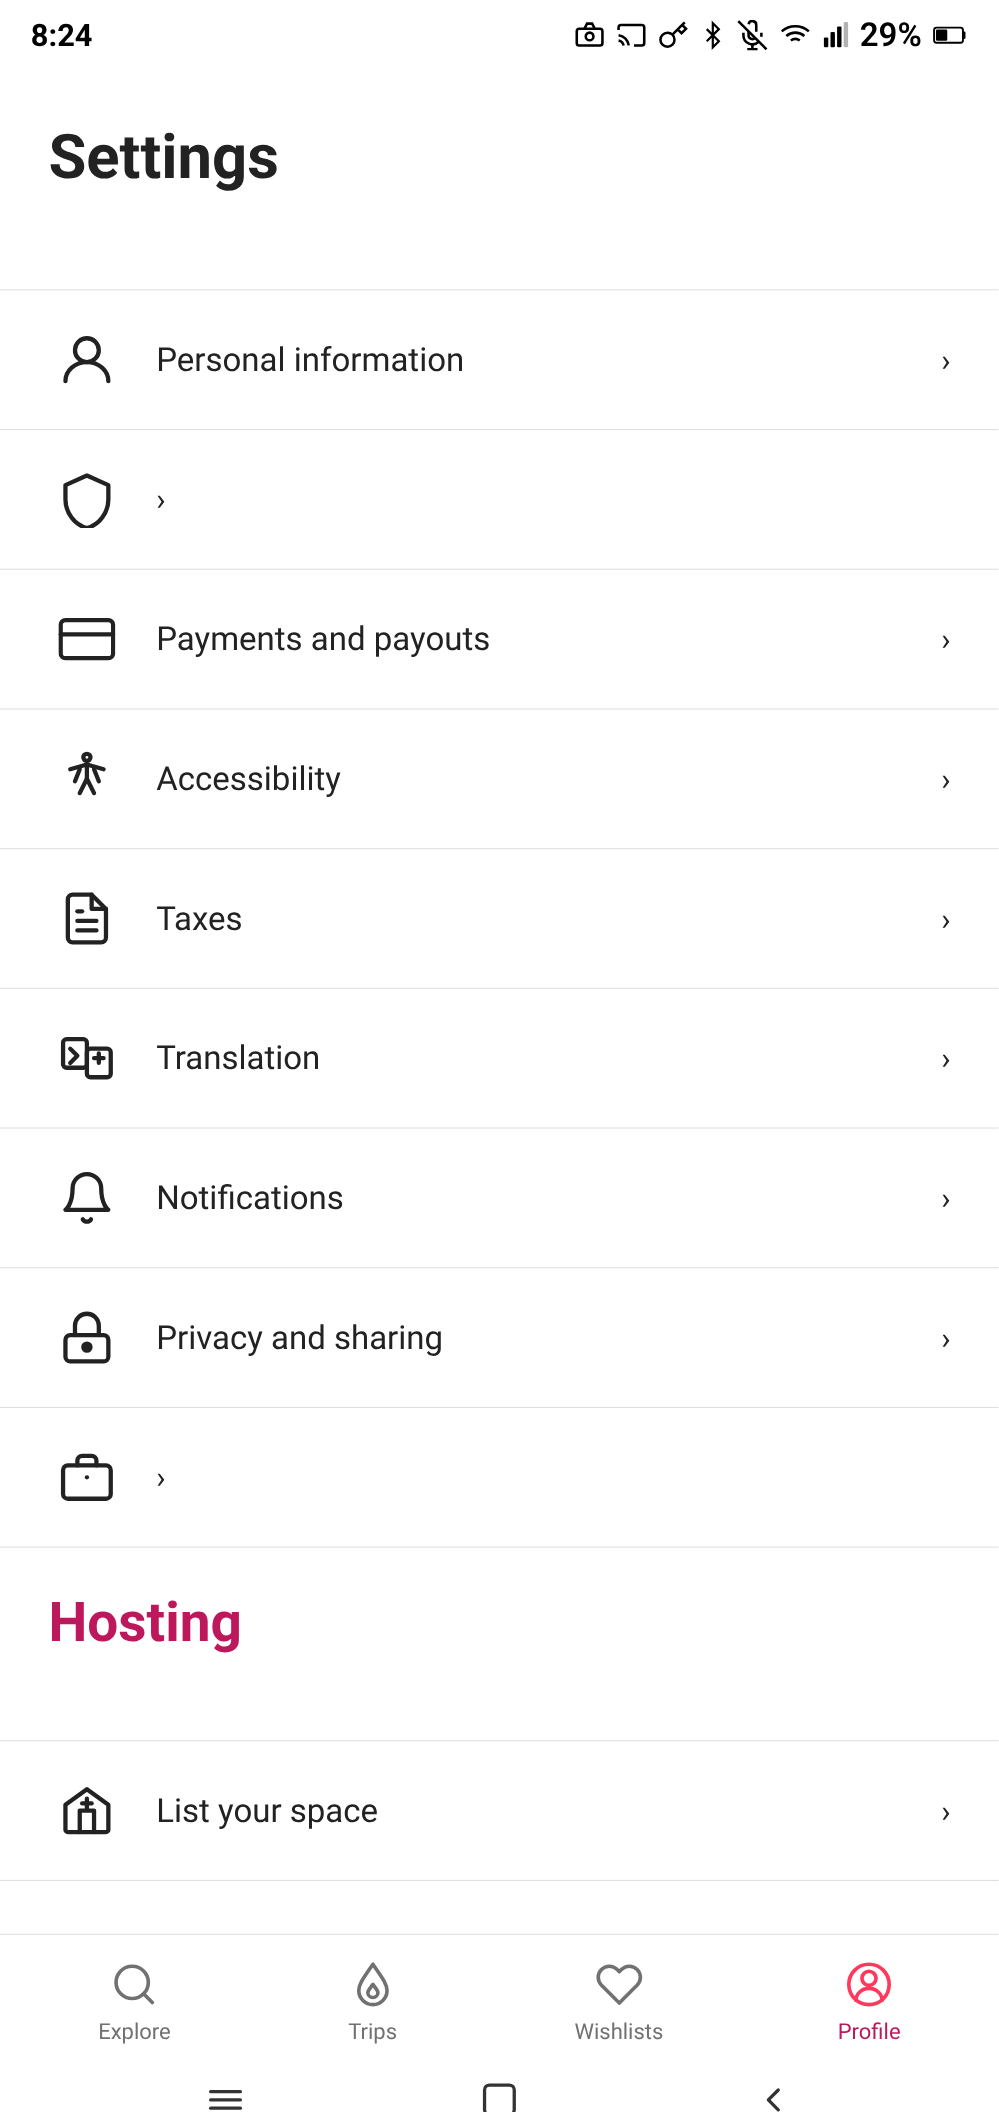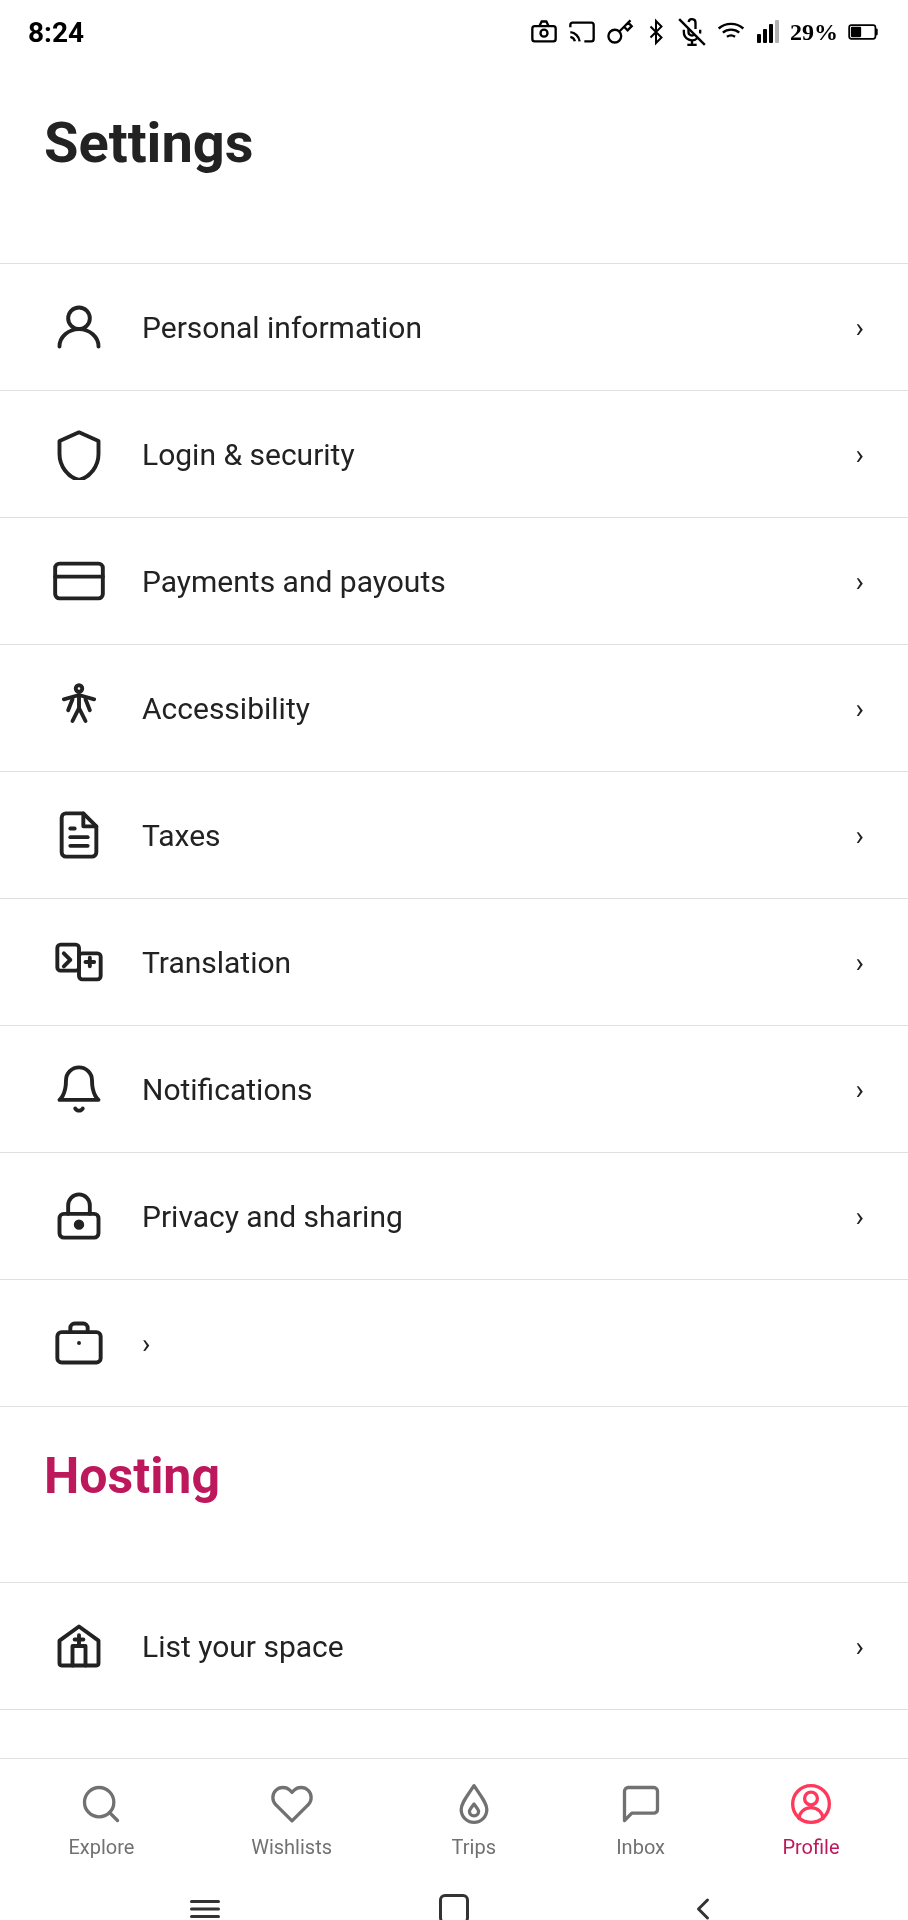--- a/index.html
+++ b/index.html
@@ -227,21 +227,21 @@
         <line x1="12" y1="20" x2="12.01" y2="20"></line>
       </svg>
 
     <svg width="24" height="28" viewBox="0 0 24 24" fill="#000">
       <rect x="1" y="14" width="4" height="9" rx="1"></rect>
       <rect x="7" y="9" width="4" height="14" rx="1"></rect>
       <rect x="13" y="4" width="4" height="19" rx="1"></rect>
       <rect x="19" y="0" width="4" height="23" rx="1" opacity="0.3"></rect>
     </svg>
 
-    <span style="font-size:24px;font-weight:600;font-family:Liberation Serif, serif;">29%</span>
+    <span style="font-size:30px;font-weight:600;">29%</span>
     <svg width="32" height="28" viewBox="0 0 28 16" fill="none">
       <rect x="1" y="2" width="23" height="12" rx="2" stroke="#000" stroke-width="1.5"></rect>
       <rect x="2.5" y="3.5" width="9" height="9" rx="1" fill="#000"></rect>
       <path d="M25 6v4" stroke="#000" stroke-width="2" stroke-linecap="round"></path>
     </svg>
   </div>
 </div>
 
 <div class="main-content">
 
@@ -259,21 +259,20 @@
       <span class="item-label">Personal information</span>
       <span class="item-chevron">›</span>
     </li>
 
     <li class="settings-item">
       <div class="item-icon">
         <svg viewBox="0 0 24 24">
             <path d="M12 2L3 6v6c0 5.55 3.84 10.74 9 12 5.16-1.26 9-6.45 9-12V6L12 2z"></path>
           </svg>
       </div>
-      <span class="item-label">Login &amp; security</span>
       <span class="item-chevron">›</span>
     </li>
 
     <li class="settings-item">
       <div class="item-icon">
         <svg viewBox="0 0 24 24">
             <rect x="1" y="4" width="22" height="16" rx="2"></rect>
             <line x1="1" y1="10" x2="23" y2="10"></line>
           </svg>
       </div>
@@ -387,45 +386,37 @@
         <svg viewBox="0 0 24 24">
             <circle cx="11" cy="11" r="8"></circle>
             <line x1="21" y1="21" x2="16.65" y2="16.65"></line>
           </svg>
       </div>
       <span class="nav-label">Explore</span>
     </div>
 
     <div class="nav-item">
       <div class="nav-icon">
-        <svg viewBox="0 0 24 24">
-            <path d="M20.84 4.61a5.5 5.5 0 0 0-7.78 0L12 5.67l-1.06-1.06a5.5 5.5 0 0 0-7.78 7.78l1.06 1.06L12 21.23l7.78-7.78 1.06-1.06a5.5 5.5 0 0 0 0-7.78z"></path>
-          </svg>
-      </div>
-      <span class="nav-label">Wishlists</span>
-    </div>
-
-    <div class="nav-item">
-      <div class="nav-icon">
         <svg viewBox="0 0 24 24" fill="none" stroke="#717171" stroke-width="1.8">
           <path d="M12 2C8 8 5 11.5 5 15a7 7 0 0 0 14 0c0-3.5-3-7-7-13z"></path>
           <path d="M12 12c-1.5 2-2.5 3-2.5 4a2.5 2.5 0 0 0 5 0c0-1-1-2-2.5-4z"></path>
         </svg>
       </div>
       <span class="nav-label">Trips</span>
     </div>
 
     <div class="nav-item">
       <div class="nav-icon">
         <svg viewBox="0 0 24 24">
-            <path d="M21 15a2 2 0 0 1-2 2H7l-4 4V5a2 2 0 0 1 2-2h14a2 2 0 0 1 2 2z"></path>
-          </svg>
-      </div>
-      <span class="nav-label">Inbox</span>
-    </div>
+            <path d="M20.84 4.61a5.5 5.5 0 0 0-7.78 0L12 5.67l-1.06-1.06a5.5 5.5 0 0 0-7.78 7.78l1.06 1.06L12 21.23l7.78-7.78 1.06-1.06a5.5 5.5 0 0 0 0-7.78z"></path>
+          </svg>
+      </div>
+      <span class="nav-label">Wishlists</span>
+    </div>
+
 
     <div class="nav-item">
       <div class="nav-icon">
         <svg viewBox="0 0 24 24" fill="none">
           <circle cx="12" cy="12" r="10" stroke="#FF385C" stroke-width="1.8"></circle>
           <circle cx="12" cy="9" r="3.5" stroke="#FF385C" stroke-width="1.8"></circle>
           <path d="M5.5 20c0-3.314 2.91-6 6.5-6s6.5 2.686 6.5 6" stroke="#FF385C" stroke-width="1.8" stroke-linecap="round"></path>
         </svg>
       </div>
       <span class="nav-label active">Profile</span>

